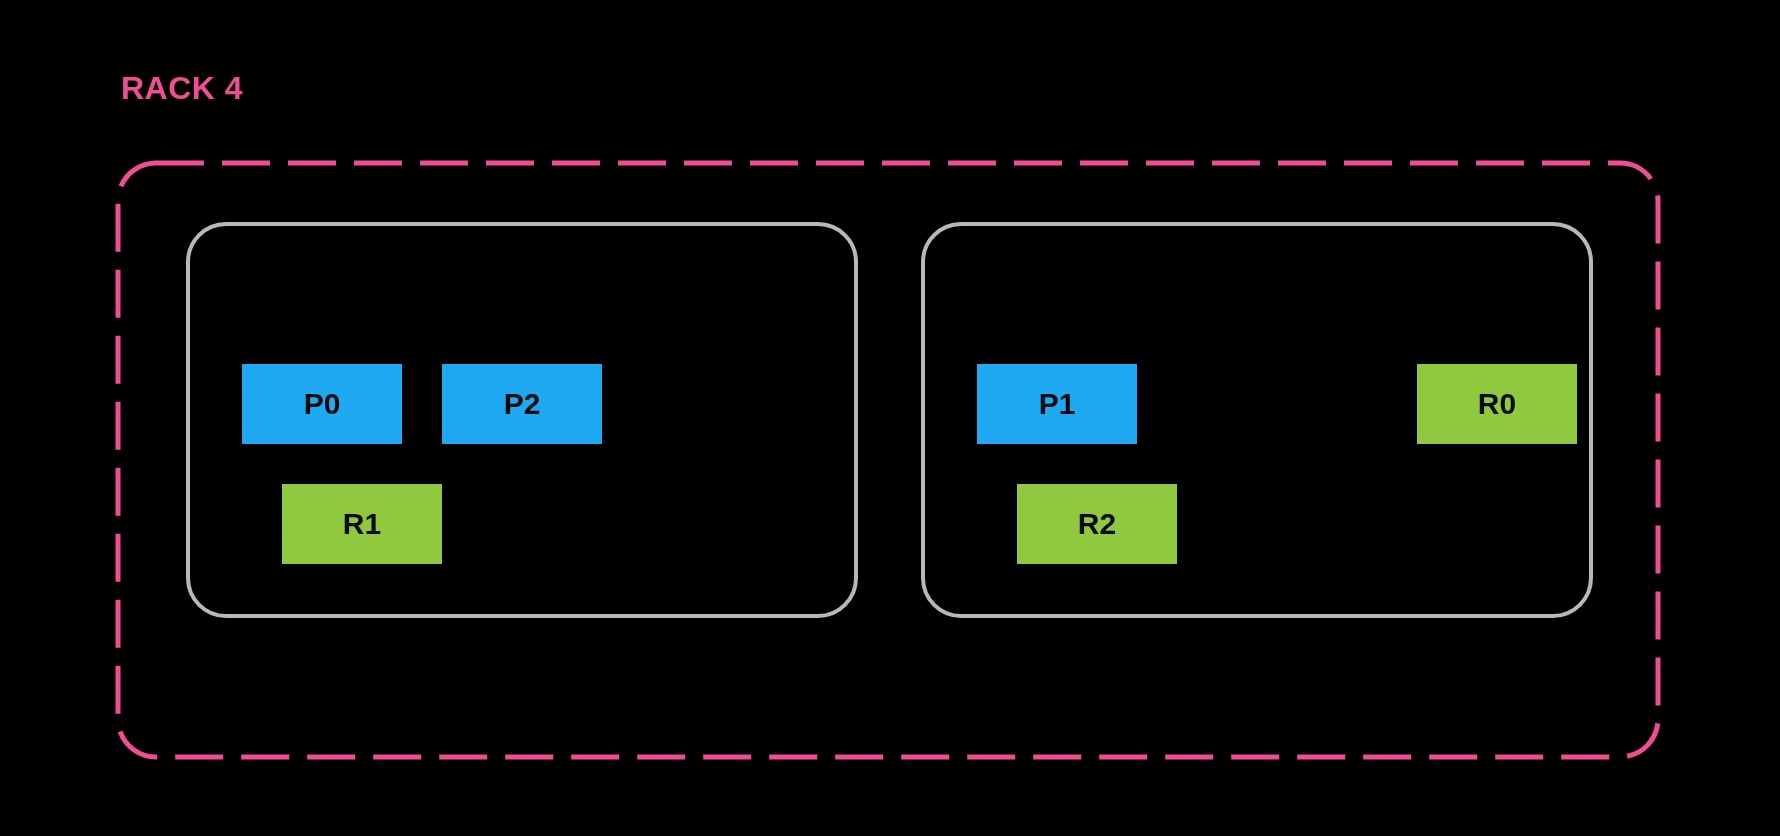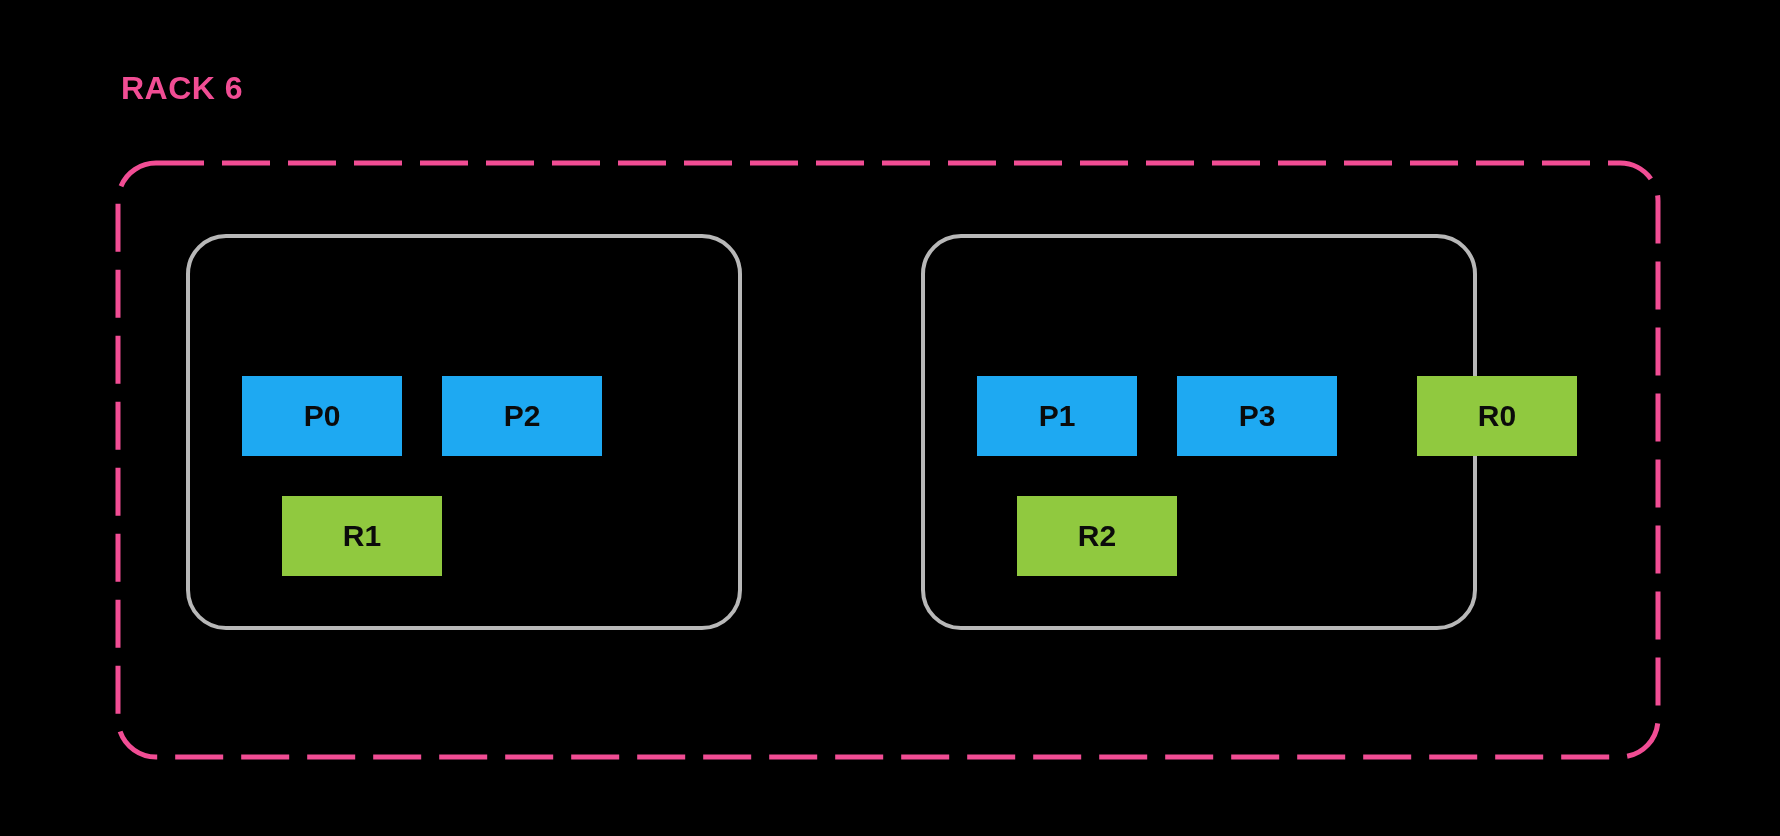--- a/index.html
+++ b/index.html
@@ -38,22 +38,22 @@
   }
   .rack-border rect {
     fill: none;
     stroke: var(--pink);
     stroke-width: 5;
     stroke-dasharray: 48 18;
     stroke-linecap: butt;
   }
   .node {
     position: absolute;
-    top: 234px;
-    width: 556px;
+    top: 222px;
+    width: 672px;
     height: 396px;
     border: 4px solid var(--gray);
     border-radius: 40px;
     box-sizing: border-box;
   }
   .node-1 { left: 186px; }
   .node-2 { left: 921px; }
   .slot {
     position: absolute;
     width: 160px;
@@ -71,32 +71,31 @@
   .row0 { top: 138px; }
   .row1 { top: 258px; }
   .primary { background: var(--blue); }
   .replica { background: var(--green); margin-left: 40px; }
 </style>
 </head>
 <body>
 
 <div class="canvas">
 
-  <div class="rack-label">RACK 6</div>
+  <div class="rack-label">RACK 4</div>
 
   <svg class="rack-border" viewBox="0 0 1546 600" aria-hidden="true">
     <rect x="3" y="3" width="1540" height="594" rx="38" ry="38"></rect>
   </svg>
 
   <div class="node node-1">
     <div class="slot primary col0 row0">P0</div>
     <div class="slot primary col1 row0">P2</div>
     <div class="slot replica col0 row1">R1</div>
   </div>
 
   <div class="node node-2">
     <div class="slot primary col0 row0">P1</div>
-    <div class="slot primary col1 row0">P3</div>
     <div class="slot replica col2 row0">R0</div>
     <div class="slot replica col0 row1">R2</div>
   </div>
 
 </div>
 
 </body></html>

